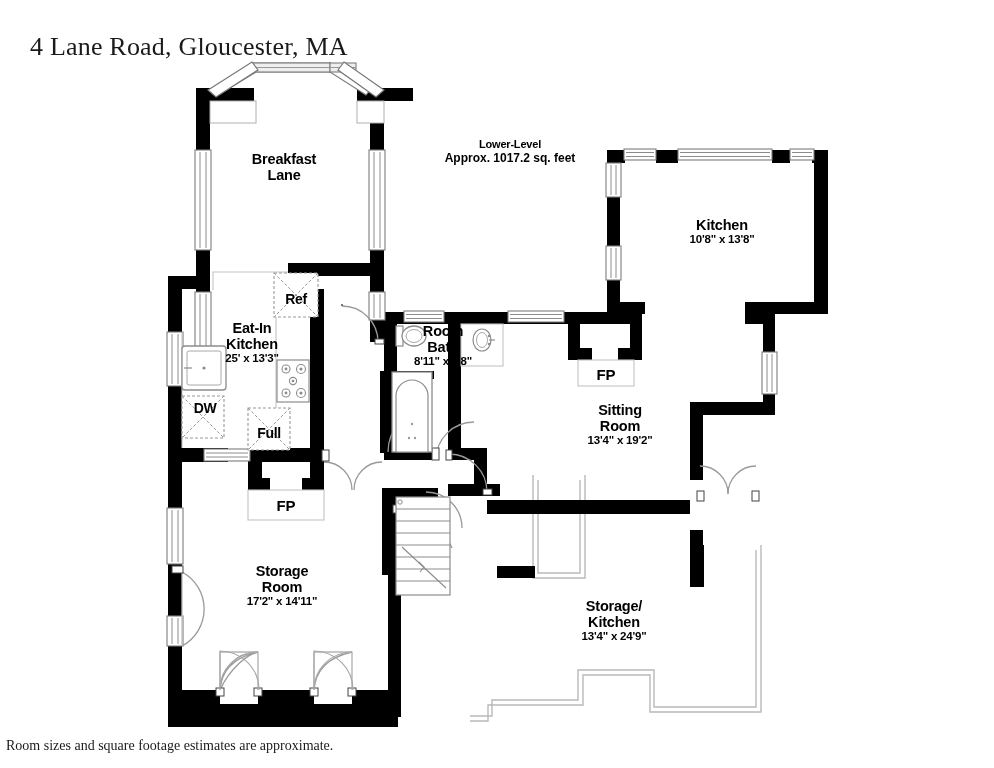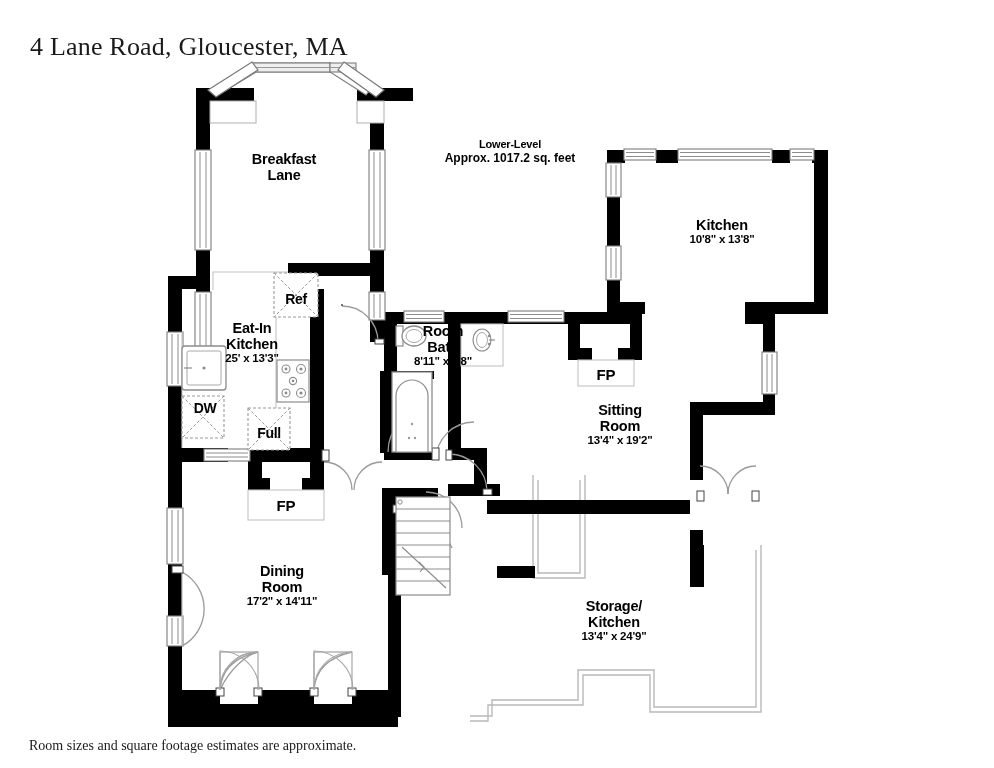--- a/index.html
+++ b/index.html
@@ -22,21 +22,21 @@
     top: 32px;
     font-family: "Liberation Serif", serif;
     font-size: 26px;
     font-weight: 400;
     color: #1a1a1a;
     letter-spacing: 0.2px;
     white-space: nowrap;
   }
   #plan-footnote {
     position: absolute;
-    left: 29px;
+    left: 6px;
     top: 738px;
     font-family: "Liberation Serif", serif;
     font-size: 14px;
     color: #1a1a1a;
     white-space: nowrap;
   }
   #floorplan-canvas {
     position: absolute;
     left: 0;
     top: 0;
@@ -506,21 +506,21 @@
   <span class="rm-dims">10'8" x 13'8"</span>
 </div>
 
 <div class="room-label" style="left:560px; top:402px; width:120px;text-align:center;">
   <span class="rm-name">Sitting</span>
   <span class="rm-name">Room</span>
   <span class="rm-dims">13'4" x 19'2"</span>
 </div>
 
 <div class="room-label" style="left:222px; top:563px; width:120px;">
-  <span class="rm-name">Dining</span>
+  <span class="rm-name">Storage</span>
   <span class="rm-name">Room</span>
   <span class="rm-dims">17'2" x 14'11"</span>
 </div>
 
 <div class="room-label" style="left:554px; top:598px; width:120px;">
   <span class="rm-name">Storage/</span>
   <span class="rm-name">Kitchen</span>
   <span class="rm-dims">13'4" x 24'9"</span>
 </div>
 

